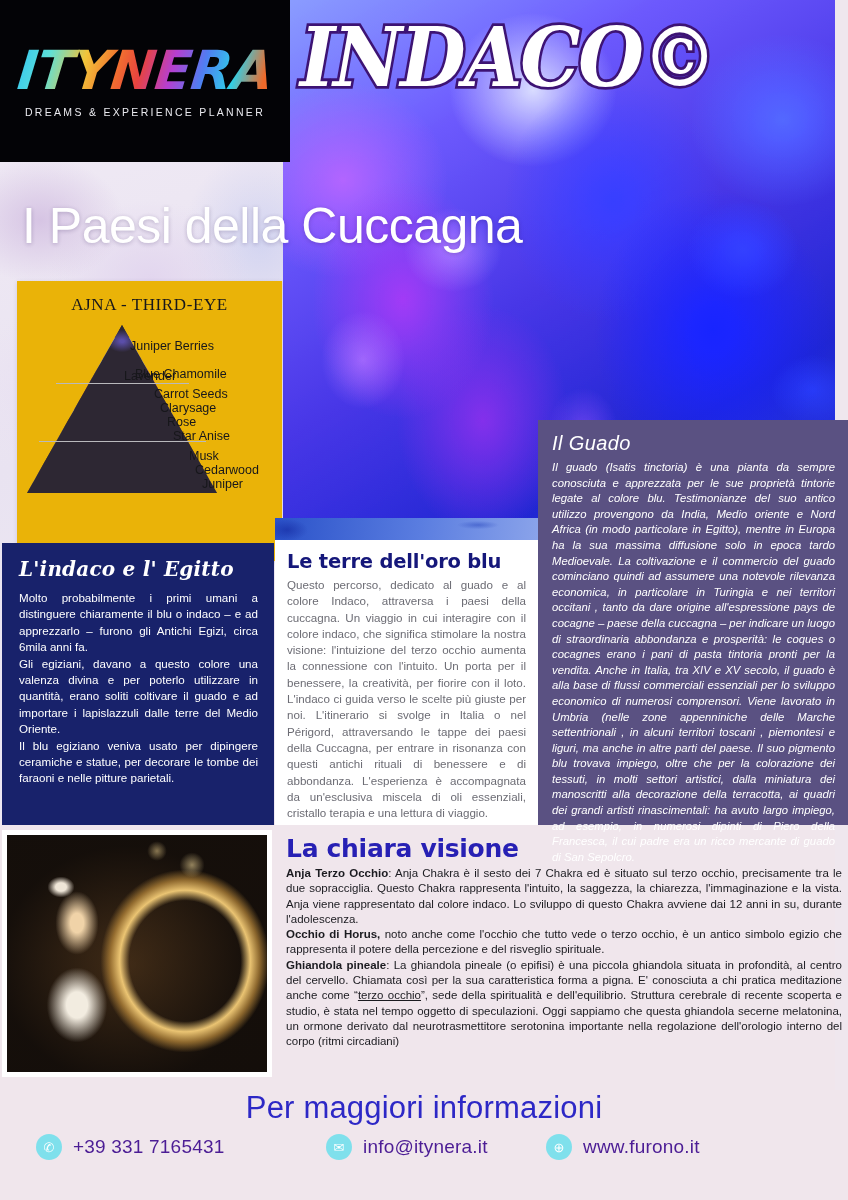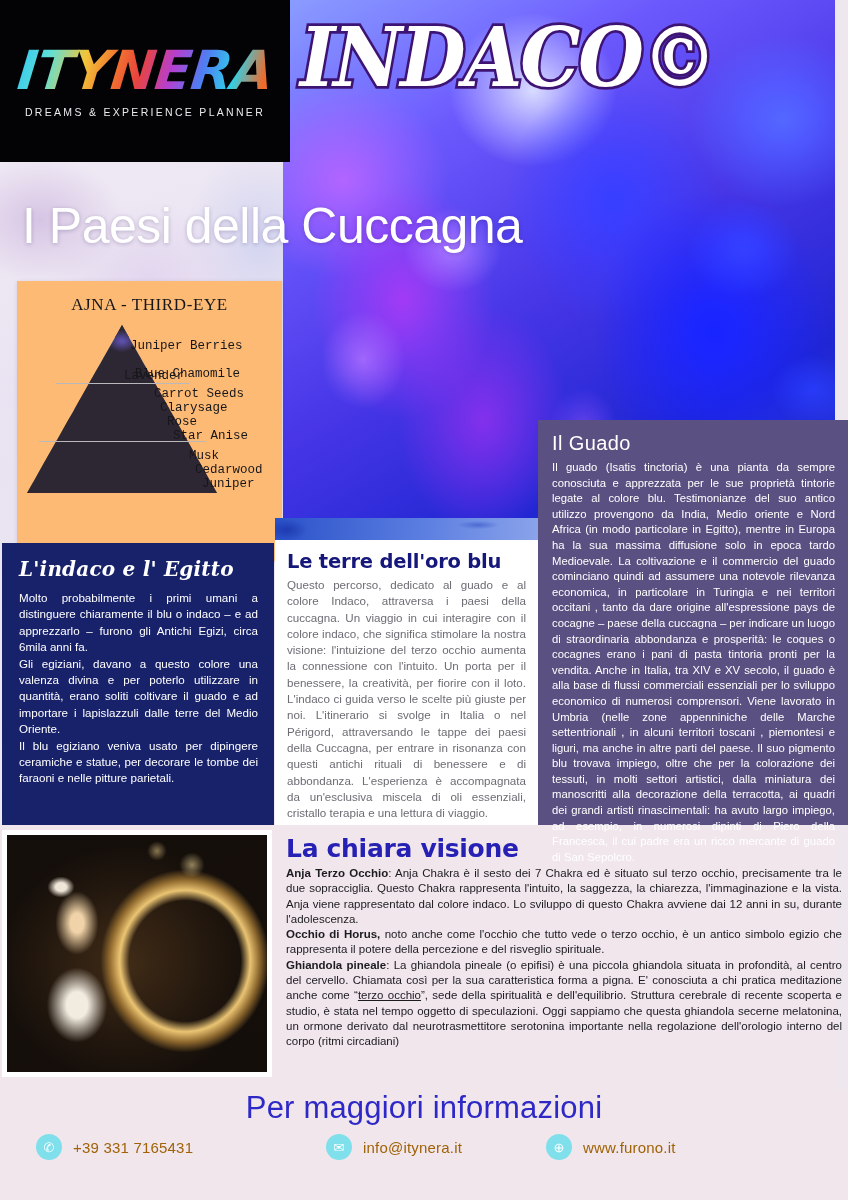--- a/index.html
+++ b/index.html
@@ -90,21 +90,21 @@
   .main-heading {
     position: absolute; left: 22px; top: 196px; width: 780px;
     font-size: 50px; font-weight: 400; color: #ffffff;
     letter-spacing: -0.5px; line-height: 60px;
     text-shadow: 0 1px 4px rgba(40,20,80,.25);
   }
 
   
   .pyramid-card {
     position: absolute; left: 17px; top: 281px; width: 265px; height: 280px;
-    background: #fdba74;
+    background: #eab308;
     box-shadow: 0 1px 4px rgba(90,70,120,.18);
   }
   .pyramid-title {
     text-align: center; margin-top: 14px;
     font-family: "Liberation Serif", serif;
     font-size: 17px; color: #17171b; letter-spacing: .6px;
   }
   .pyramid-wrap { position: relative; width: 265px; height: 195px; margin-top: 4px; }
   .tri-img {
     position: absolute; left: 10px; top: 6px; width: 190px; height: 168px;
@@ -125,21 +125,21 @@
       radial-gradient(ellipse 30px 22px at 120px 52px, #9a7fd0 20%, transparent 72%),
       radial-gradient(ellipse 38px 30px at 70px 100px, #b5161f 25%, transparent 75%),
       radial-gradient(ellipse 34px 30px at 118px 100px, #a35a22 25%, transparent 75%),
       radial-gradient(ellipse 18px 18px at 150px 115px, #6a4aa8 25%, transparent 75%),
       radial-gradient(ellipse 20px 20px at 30px 112px, #b6ac72 25%, transparent 75%),
       radial-gradient(ellipse 48px 30px at 45px 146px, #7a4a1e 30%, transparent 78%),
       radial-gradient(ellipse 36px 28px at 108px 148px, #4b4336 30%, transparent 78%),
       radial-gradient(ellipse 32px 22px at 152px 158px, #c9b183 30%, transparent 78%);
   }
   .tri-line { position:absolute; background:#b9b9bd; height:1px; }
-  .pg { position: absolute; font-family: Liberation Mono, monospace; color: #17171b; font-size: 12.5px; line-height: 14.5px; }
+  .pg { position: absolute; font-family: Liberation Sans, sans-serif; color: #17171b; font-size: 12.5px; line-height: 14.5px; }
 
   
   .egitto {
     position: absolute; left: 2px; top: 543px; width: 272px; height: 282px;
     background: #18226b; color: #ffffff; padding: 14px 16px 3px 17px;
   }
   .egitto h2 {
     font-family: "DejaVu Serif", serif;
     font-style: italic; font-weight: 700; font-size: 20px;
     letter-spacing: .2px; margin-bottom: 9px;
@@ -166,21 +166,21 @@
   .oroblu h2 {
     font-family: "DejaVu Sans", sans-serif;
     font-weight: 700; font-size: 19.5px; color: #15177a;
     letter-spacing: -.2px; margin-bottom: 4px;
   }
   .oroblu p { font-size: 11.6px; line-height: 16.3px; color: #6c6c74; text-align: justify; }
 
   
   .guado {
     position: absolute; left: 538px; top: 420px; width: 310px; height: 405px;
-    background: #5a5182; color: #ffffff; padding: 12px 13px 10px 14px;
+    background: #5a5182; color: #ffffff; padding: 12px 13px 10px 14px; font-style: italic;
   }
   .guado h2 { font-size: 20px; font-weight: 400; margin-bottom: 5px; letter-spacing: .4px; }
   .guado p { font-size: 11.3px; line-height: 15.6px; text-align: justify; }
 
   
   .photo-frame {
     position: absolute; left: 2px; top: 830px; width: 270px; height: 247px;
     background: #ffffff; padding: 5px;
   }
   .photo {
@@ -220,21 +220,21 @@
     display: flex; align-items: center; padding-left: 36px; gap: 0;
   }
   .contact { display: flex; align-items: center; gap: 11px; }
   .contact.c1 { width: 290px; }
   .contact.c2 { width: 220px; }
   .c-icon {
     width: 26px; height: 26px; border-radius: 50%;
     background: #7fe0ec; display: flex; align-items: center; justify-content: center;
     color: #ffffff; font-size: 13px; line-height: 1;
   }
-  .c-text { font-size: 15px; color: #a16207; letter-spacing: .2px; }
+  .c-text { font-size: 19px; color: #4c1d95; letter-spacing: .2px; }
 
   .divider-right {
     position: absolute; left: 835px; top: 0; width: 13px; height: 1090px;
     background: #efe7ee;
   }
 </style>
 </head>
 <body>
 
 <div class="page">

